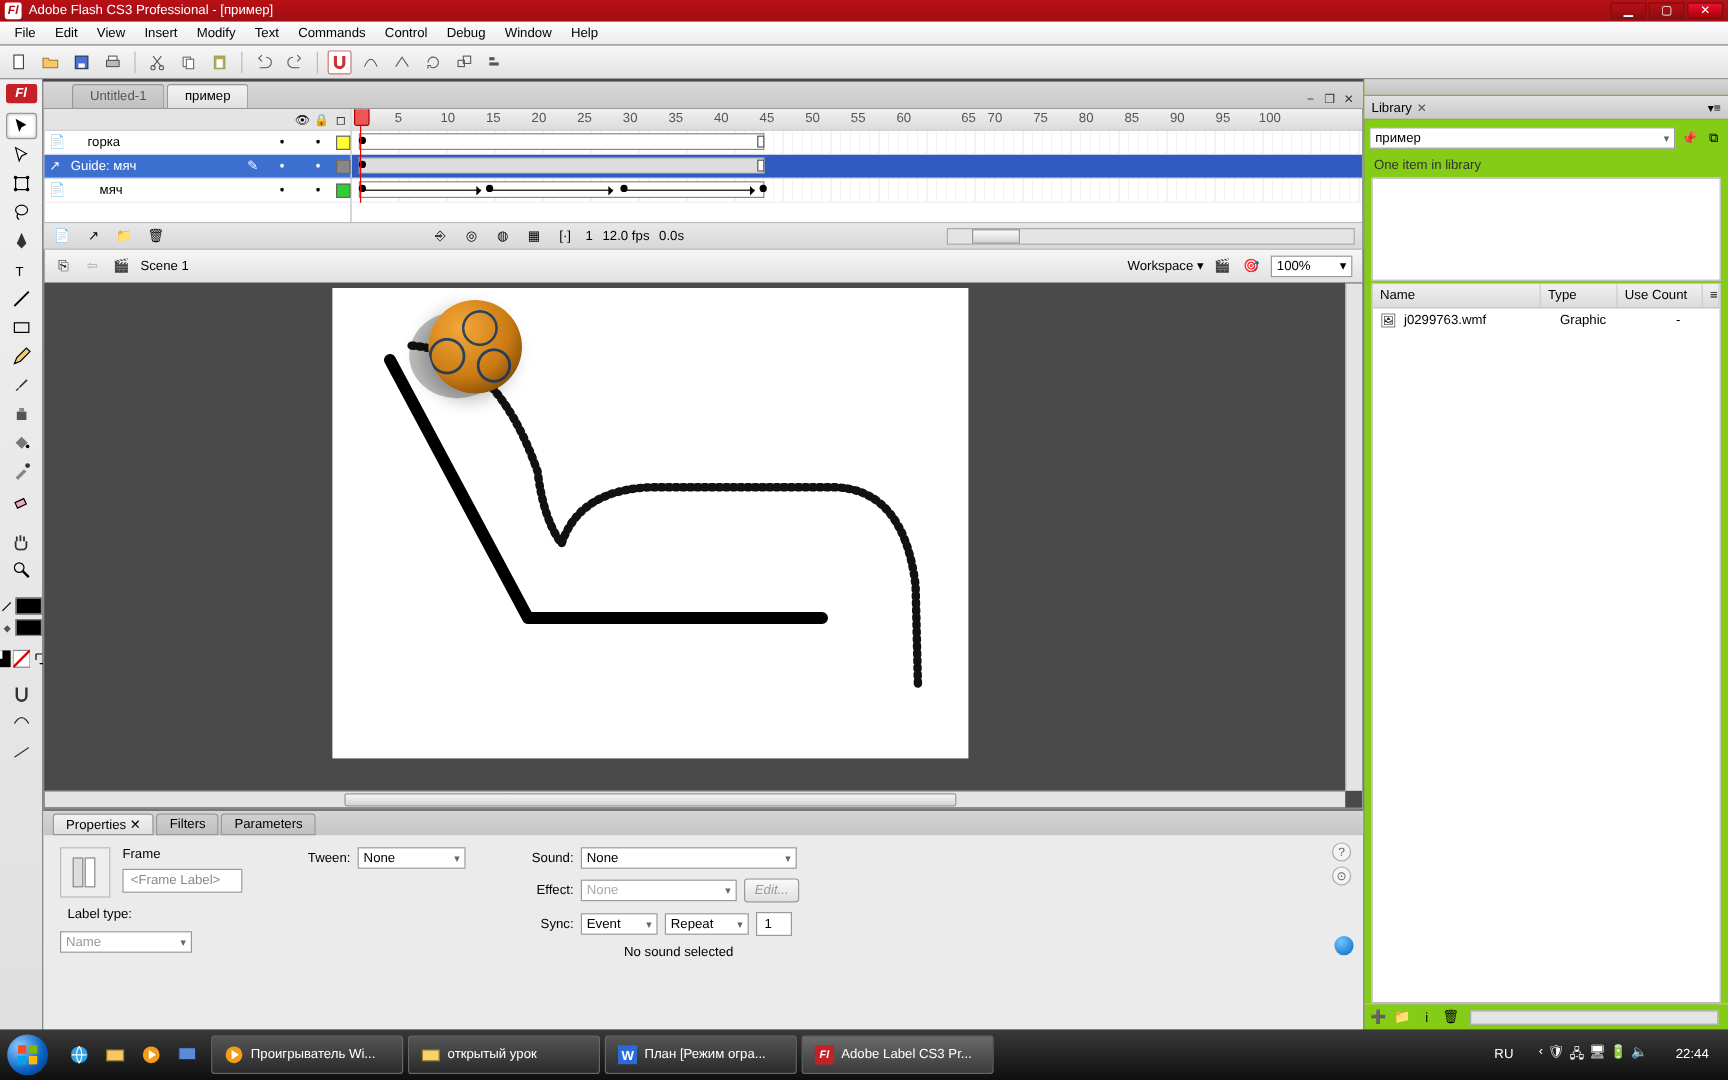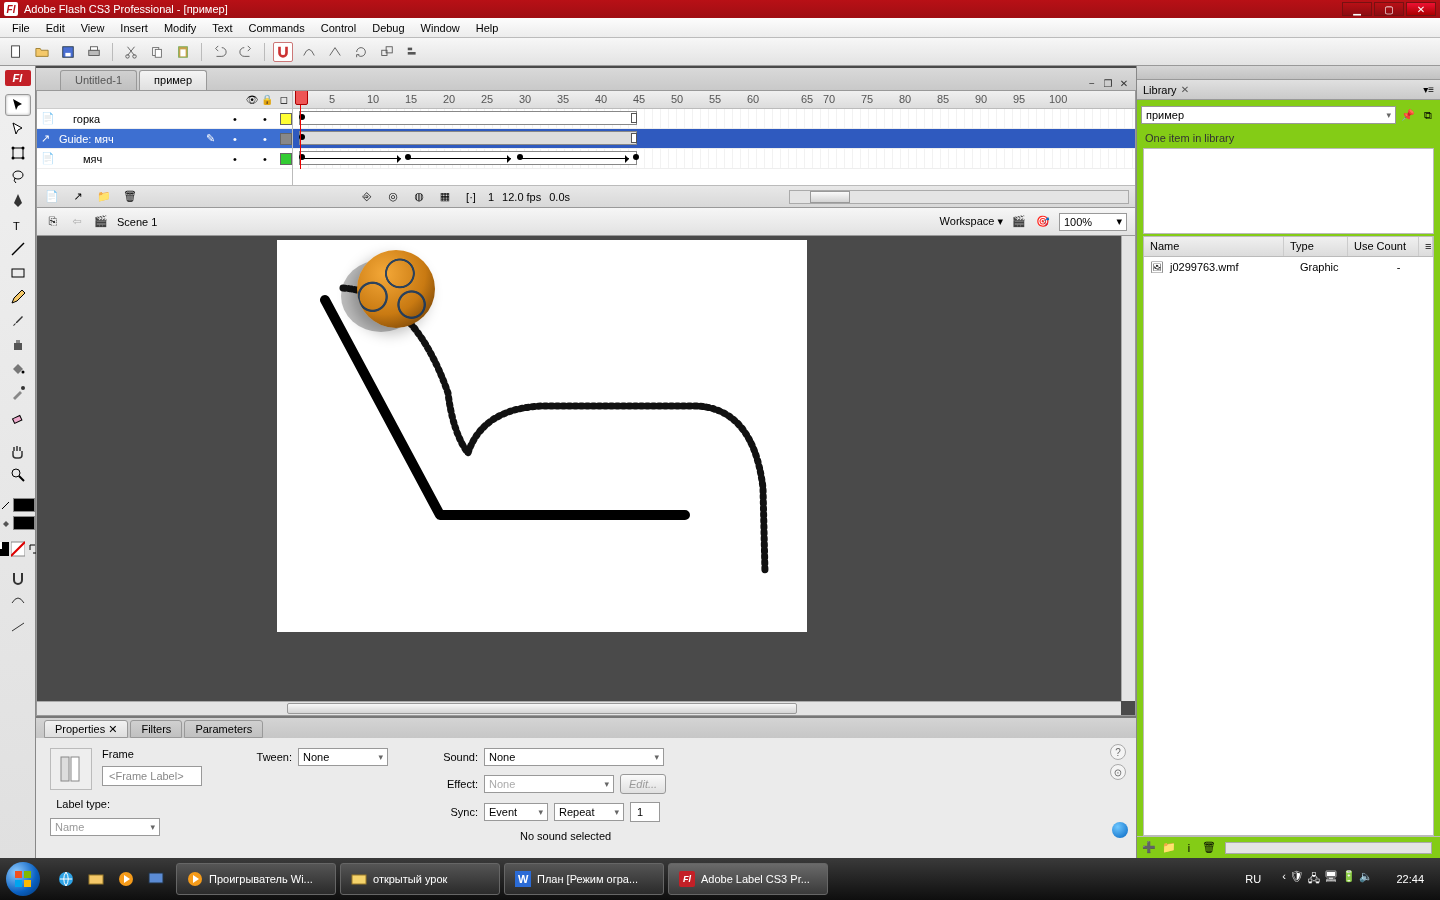--- a/index.html
+++ b/index.html
@@ -71,21 +71,21 @@
 
 
 .stage-wrap{flex:1;background:#4a4a4a;position:relative;overflow:hidden;border:1px solid #999;border-top:none;}
 .stage-scroll{position:absolute;inset:0 14px 14px 0;background:#4a4a4a;display:flex;}
 .stage{position:absolute;left:240px;top:4px;width:530px;height:392px;background:#fff;}
 .hscroll{position:absolute;bottom:0;left:0;right:14px;height:14px;background:#e4e4e4;border-top:1px solid #aaa;}
 .hscroll-thumb{position:absolute;left:250px;width:510px;top:1px;height:11px;background:linear-gradient(#f8f8f8,#d4d4d4);border:1px solid #999;border-radius:2px;}
 .vscroll{position:absolute;right:0;top:0;bottom:14px;width:14px;background:#e4e4e4;border-left:1px solid #aaa;}
 
 
-.props-panel{height:142px;background:#ebebeb;border-top:2px solid #777;}
+.props-panel{height:184px;background:#ebebeb;border-top:2px solid #777;}
 .props-tabs{height:20px;display:flex;align-items:flex-end;padding-left:8px;background:linear-gradient(#d4d4d4,#c6c6c6);}
 .ptab{height:18px;padding:2px 10px;border:1px solid #999;background:linear-gradient(#f2f2f2,#dedede);border-radius:3px 3px 0 0;margin-right:2px;}
 .ptab.inactive{background:linear-gradient(#d0d0d0,#c0c0c0);}
 .props-body{padding:10px 14px;display:flex;gap:30px;position:relative;}
 .props-body .col{display:flex;flex-direction:column;gap:8px;}
 .field-row{display:flex;align-items:center;gap:6px;}
 .field-row label{min-width:60px;text-align:right;}
 .sel{height:18px;border:1px solid #999;background:#fff;padding:0 4px;display:flex;align-items:center;}
 .sel::after{content:'▾';margin-left:auto;font-size:9px;color:#666;}
 .txt{height:20px;border:1px solid #999;background:#fff;padding:0 6px;display:flex;align-items:center;color:#888;}

